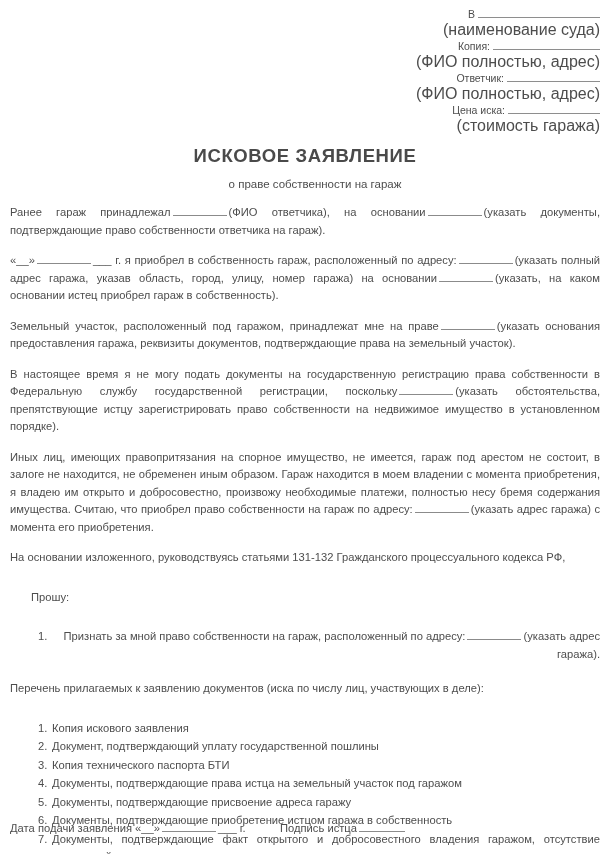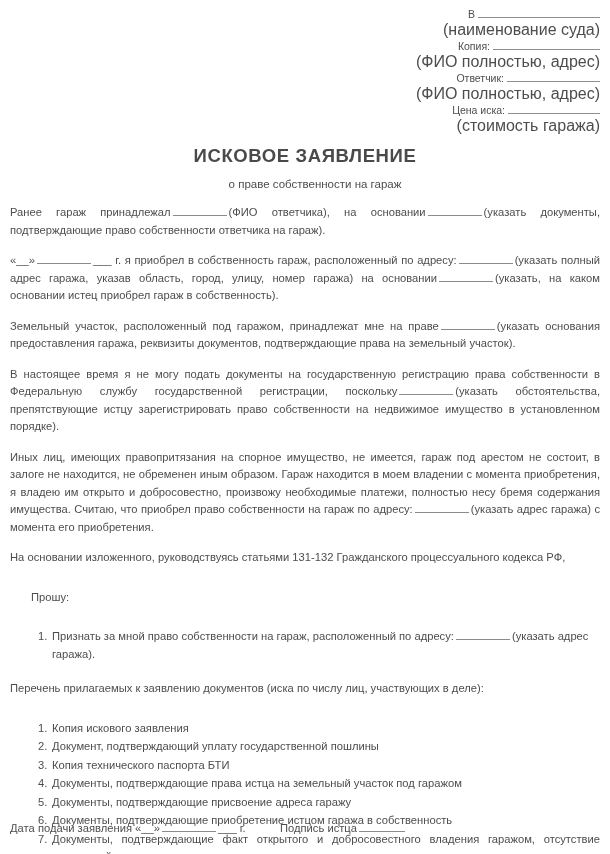--- a/index.html
+++ b/index.html
@@ -135,21 +135,21 @@
     margin-bottom: 1px;
     padding-left: 14px;
     counter-increment: li;
   }
   ol.doc-list li::before {
     content: counter(li) ".";
     position: absolute;
     left: 0;
     top: 0;
   }
-  ol.doc-list.single li { text-align: left; }
+  ol.doc-list.single li { text-align: right; }
 
   
   .footer-row {
     position: absolute;
     left: 10px;
     top: 820px;
     width: 590px;
     font-size: 11.2px;
     line-height: 17px;
     color: #4d4d4d;

